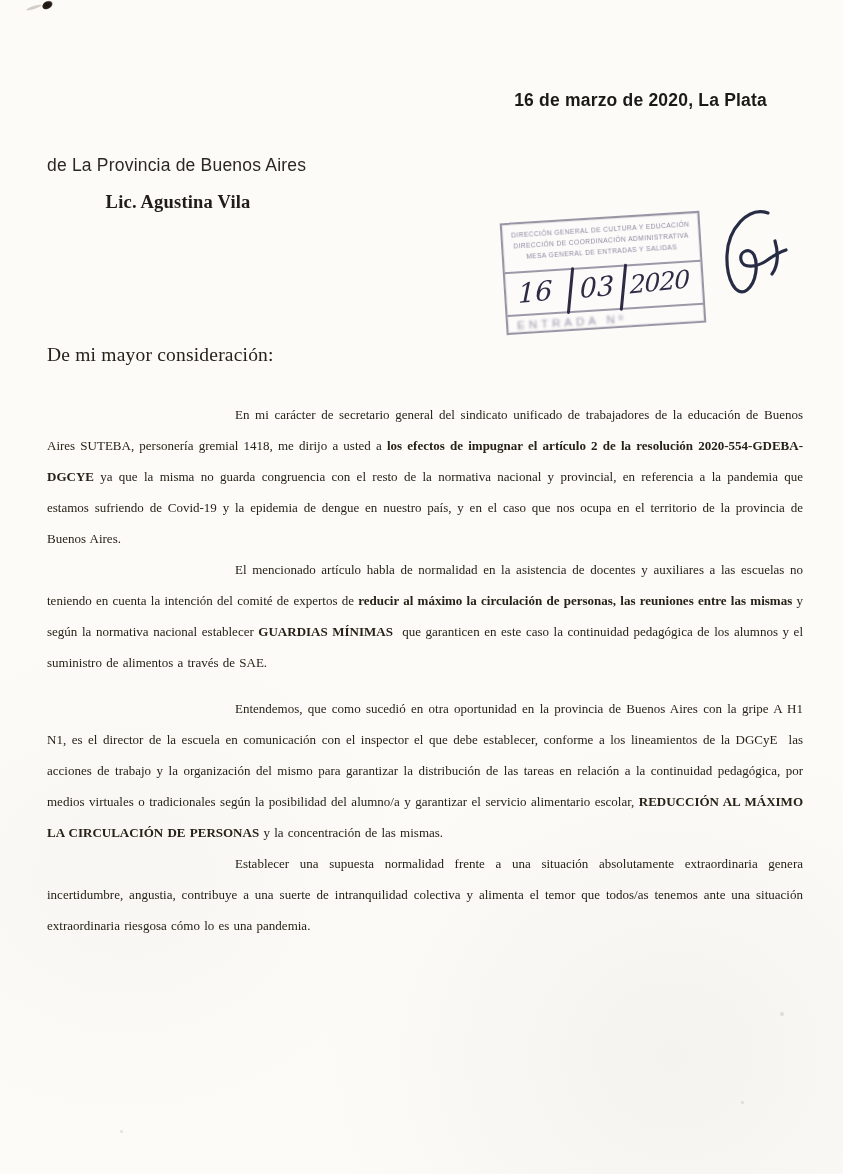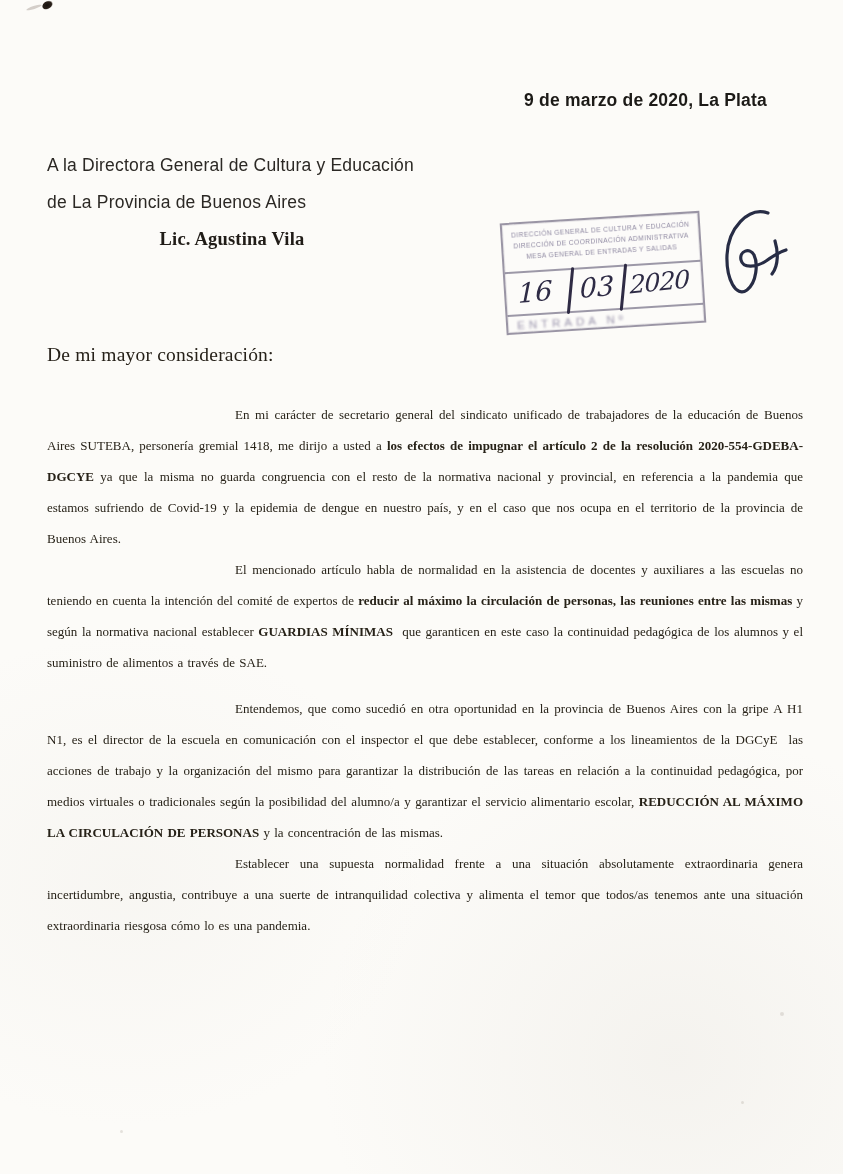--- a/index.html
+++ b/index.html
@@ -77,24 +77,23 @@
   .speck { position:absolute; border-radius:50%; background:rgba(120,110,95,.18); }
 </style>
 </head>
 <body>
 
 <div class="page">
 
   <div class="ink-tail"></div>
   <div class="ink-blob"></div>
 
-  <div class="date-line">9 de marzo de 2020, La Plata</div>
+  <div class="date-line">16 de marzo de 2020, La Plata</div>
 
   <div class="recipient">
-    <div class="r-line">A la Directora General de Cultura y Educación</div>
     <div class="r-line">de La Provincia de Buenos Aires</div>
     <div class="r-line r-name">Lic. Agustina Vila</div>
   </div>
 
   <div class="stamp">
     <div class="stamp-header">
         <div class="sh-line">DIRECCIÓN GENERAL DE CULTURA Y EDUCACIÓN</div>
         <div class="sh-line">DIRECCIÓN DE COORDINACIÓN ADMINISTRATIVA</div>
         <div class="sh-line">MESA GENERAL DE ENTRADAS Y SALIDAS</div>
       </div>

